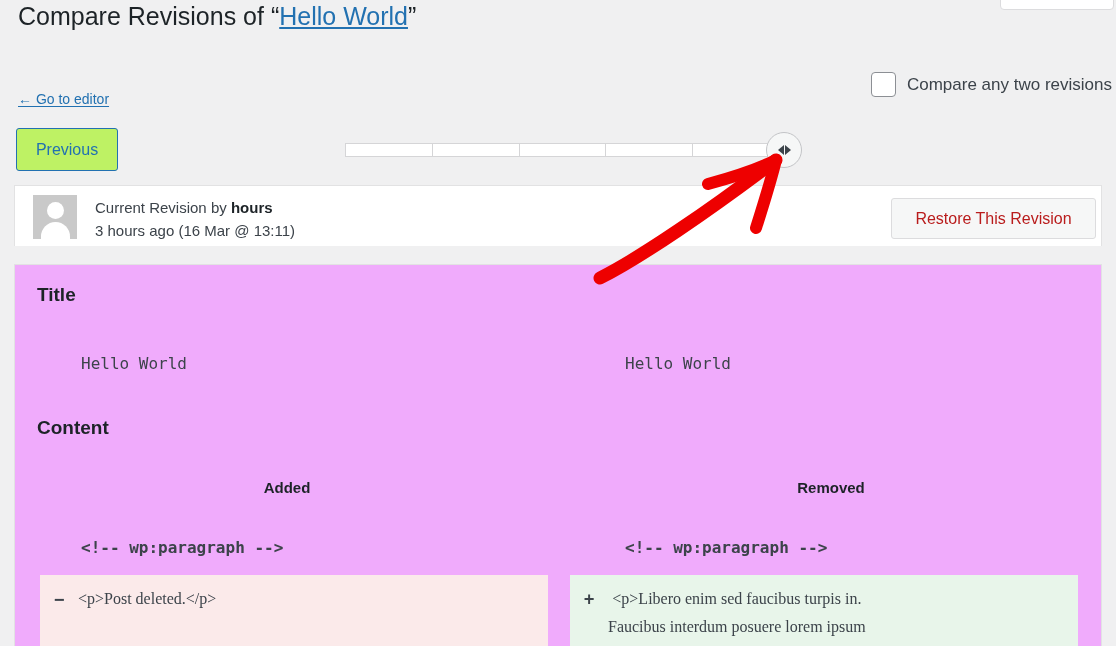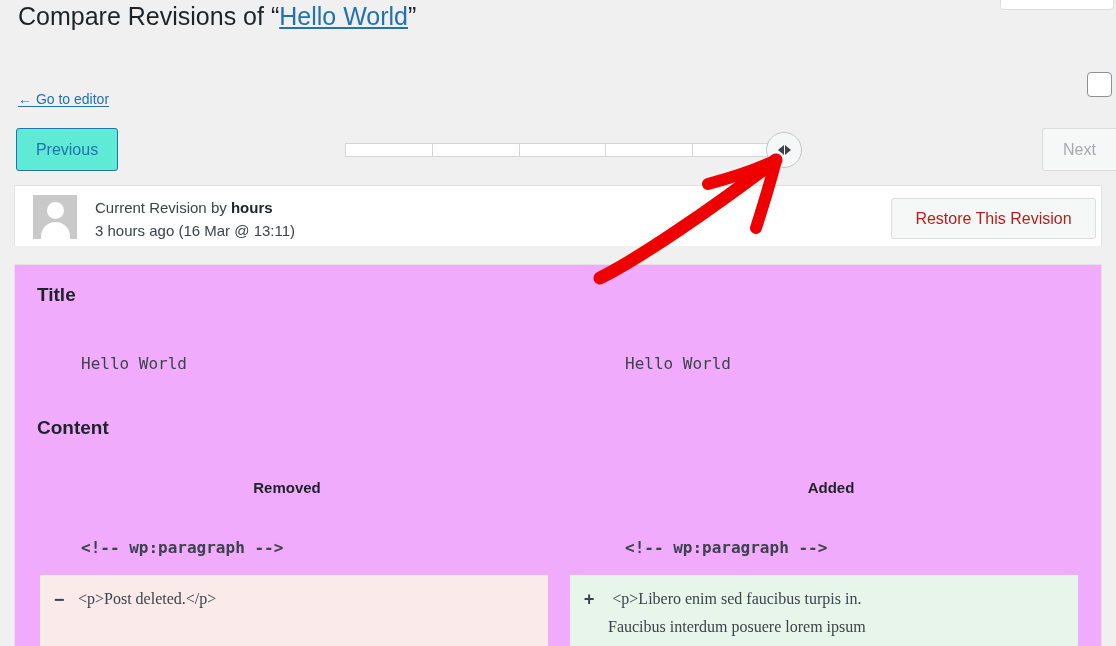--- a/index.html
+++ b/index.html
@@ -102,21 +102,21 @@
     padding: 0 14px;
   }
   .btn-prev {
     position: absolute;
     left: 16px;
     top: 0;
     width: 102px;
     height: 43px;
     border: 1px solid #2271b1;
     color: #2271b1;
-    background: #5eead4;
+    background: #bef264;
   }
   .btn-next {
     position: absolute;
     left: 1042px;
     top: 0;
     width: 74px;
     height: 43px;
     border: 1px solid #dcdcde;
     border-right: none;
     color: #a7aaad;
@@ -353,40 +353,40 @@
 <body>
 
 <div class="top-partial"></div>
 
 <div class="page-title"><span>Compare Revisions of “</span><a href="#">Hello World</a><span>”</span></div>
 
 <a class="go-to-editor" href="#">← Go to editor</a>
 
 <div class="compare-toggle">
   <span class="checkbox-box"></span>
+  <span class="compare-toggle-label">Compare any two revisions</span>
 </div>
 
 <div class="nav-row">
   <div class="btn btn-prev">Previous</div>
 
   <div class="slider-wrap">
     <div class="slider-track">
       <div class="slider-seg"></div>
       <div class="slider-seg"></div>
       <div class="slider-seg"></div>
       <div class="slider-seg"></div>
       <div class="slider-seg"></div>
     </div>
     <div class="slider-handle">
       <span class="tri tri-l"></span>
       <span class="tri tri-r"></span>
     </div>
   </div>
 
-  <div class="btn btn-next">Next</div>
 </div>
 
 <div class="rev-bar">
   <div class="avatar">
     <span class="av-bg"></span>
     <span class="av-head"></span>
     <span class="av-body"></span>
   </div>
   <div class="rev-text">
     <div><span>Current Revision by </span><b>hours</b></div>
@@ -404,22 +404,22 @@
       <div class="mono">Hello World</div>
     </div>
     <div class="title-col">
       <div class="mono">Hello World</div>
     </div>
   </div>
 
   <h3 class="diff-h h-content">Content</h3>
 
   <div class="colhead-row">
+    <div class="colhead">Added</div>
     <div class="colhead">Removed</div>
-    <div class="colhead">Added</div>
   </div>
 
   <div class="ctx-row">
     <div class="ctx-col">
       <div class="mono">&lt;!-- wp:paragraph --&gt;</div>
     </div>
     <div class="ctx-col">
       <div class="mono">&lt;!-- wp:paragraph --&gt;</div>
     </div>
   </div>

